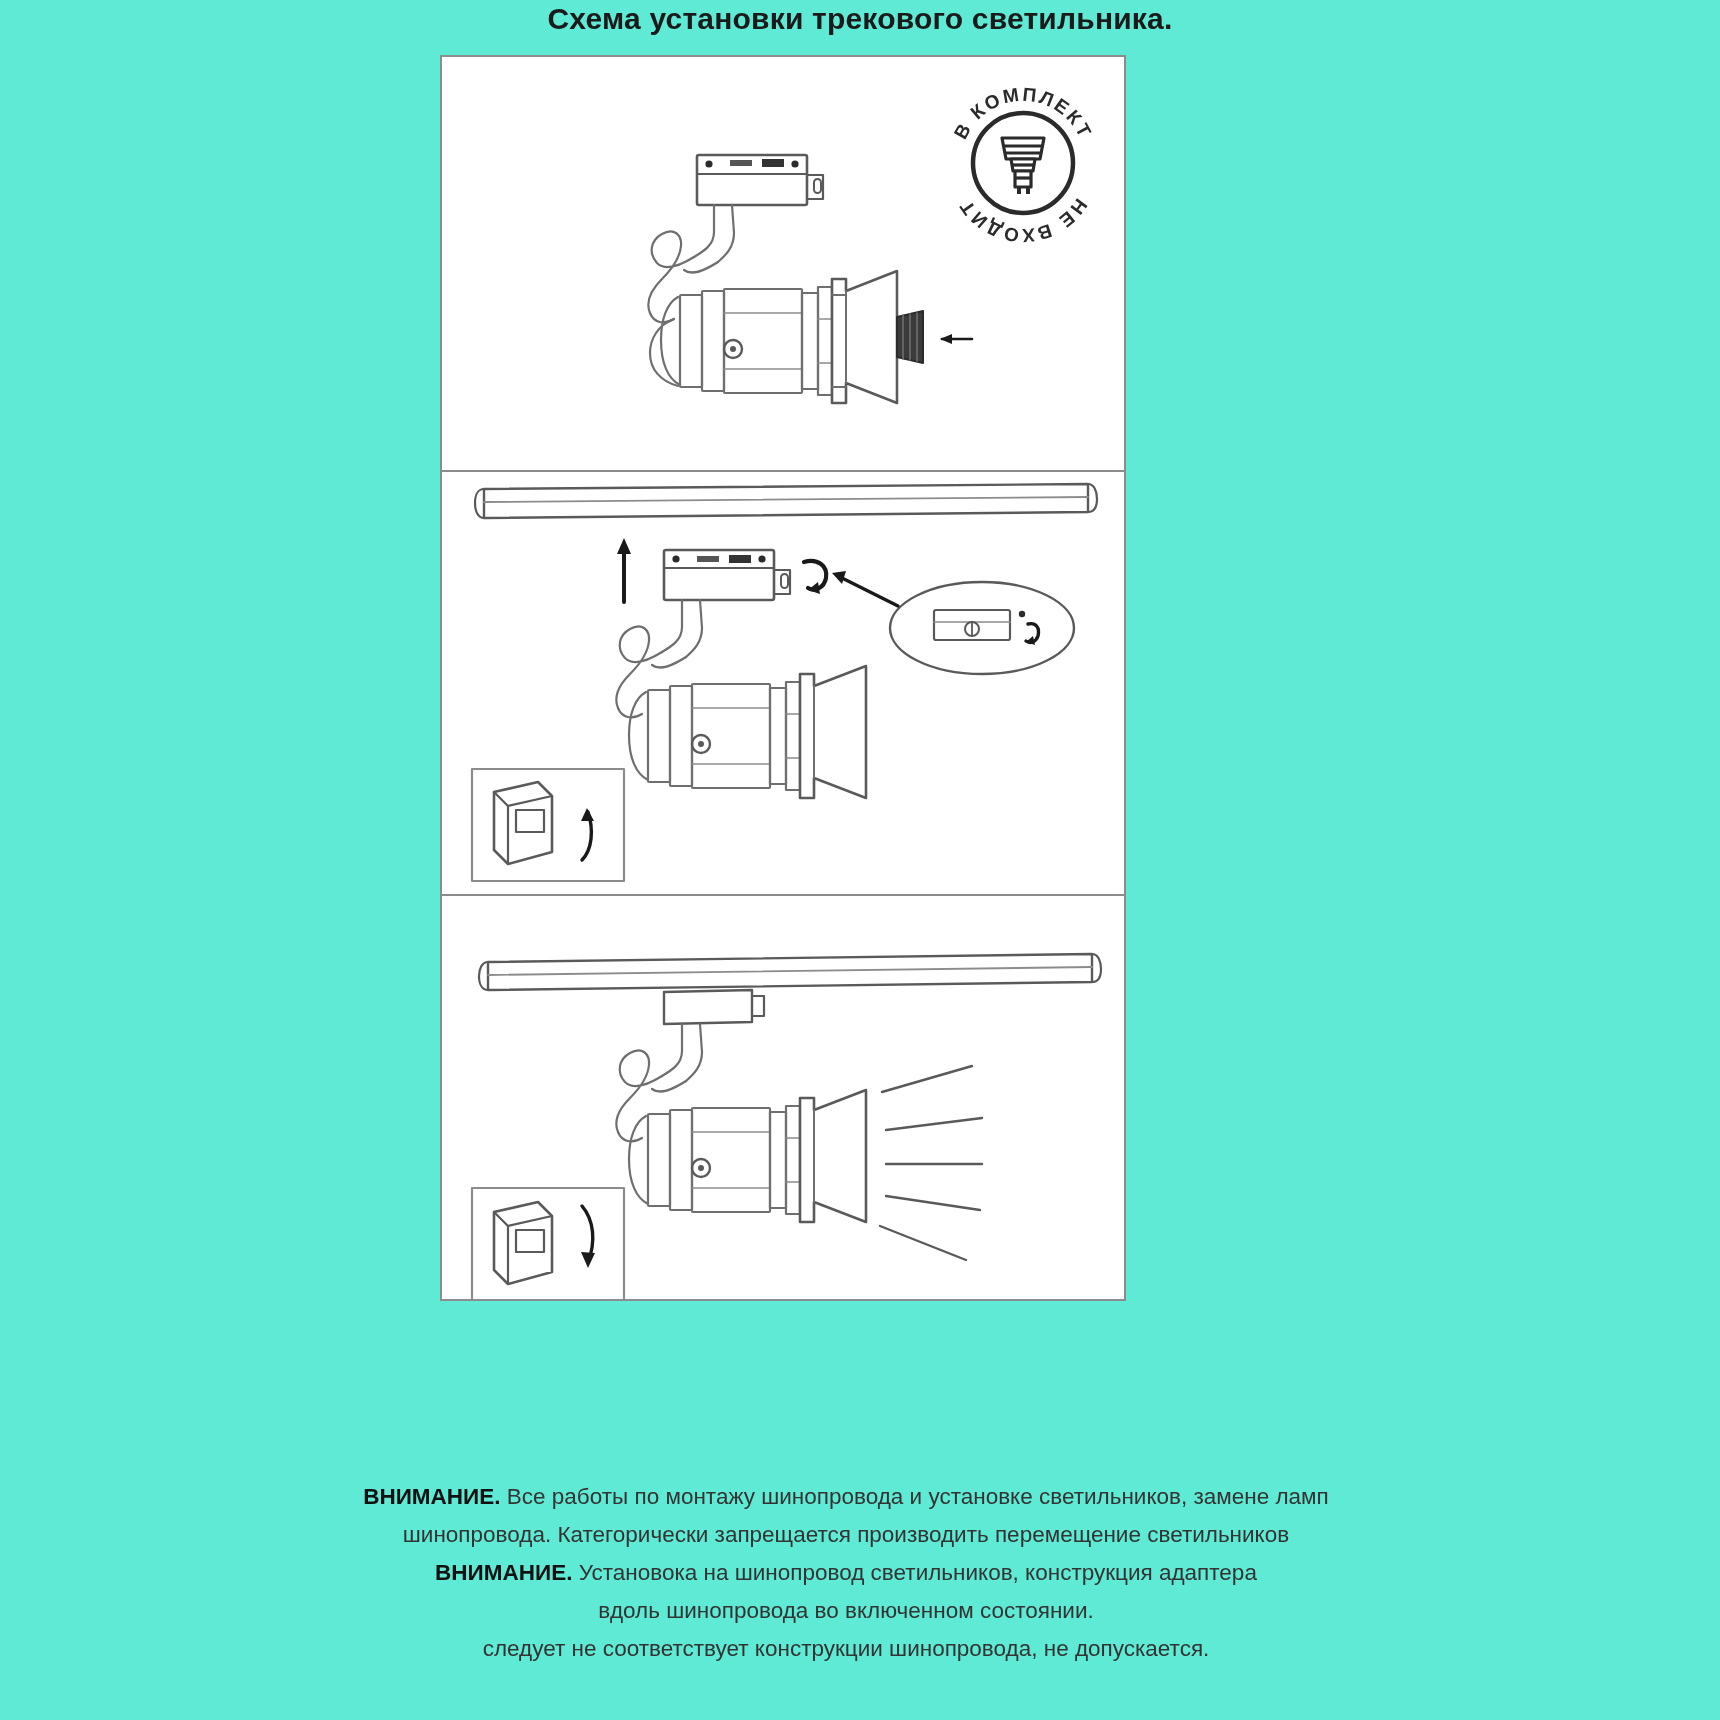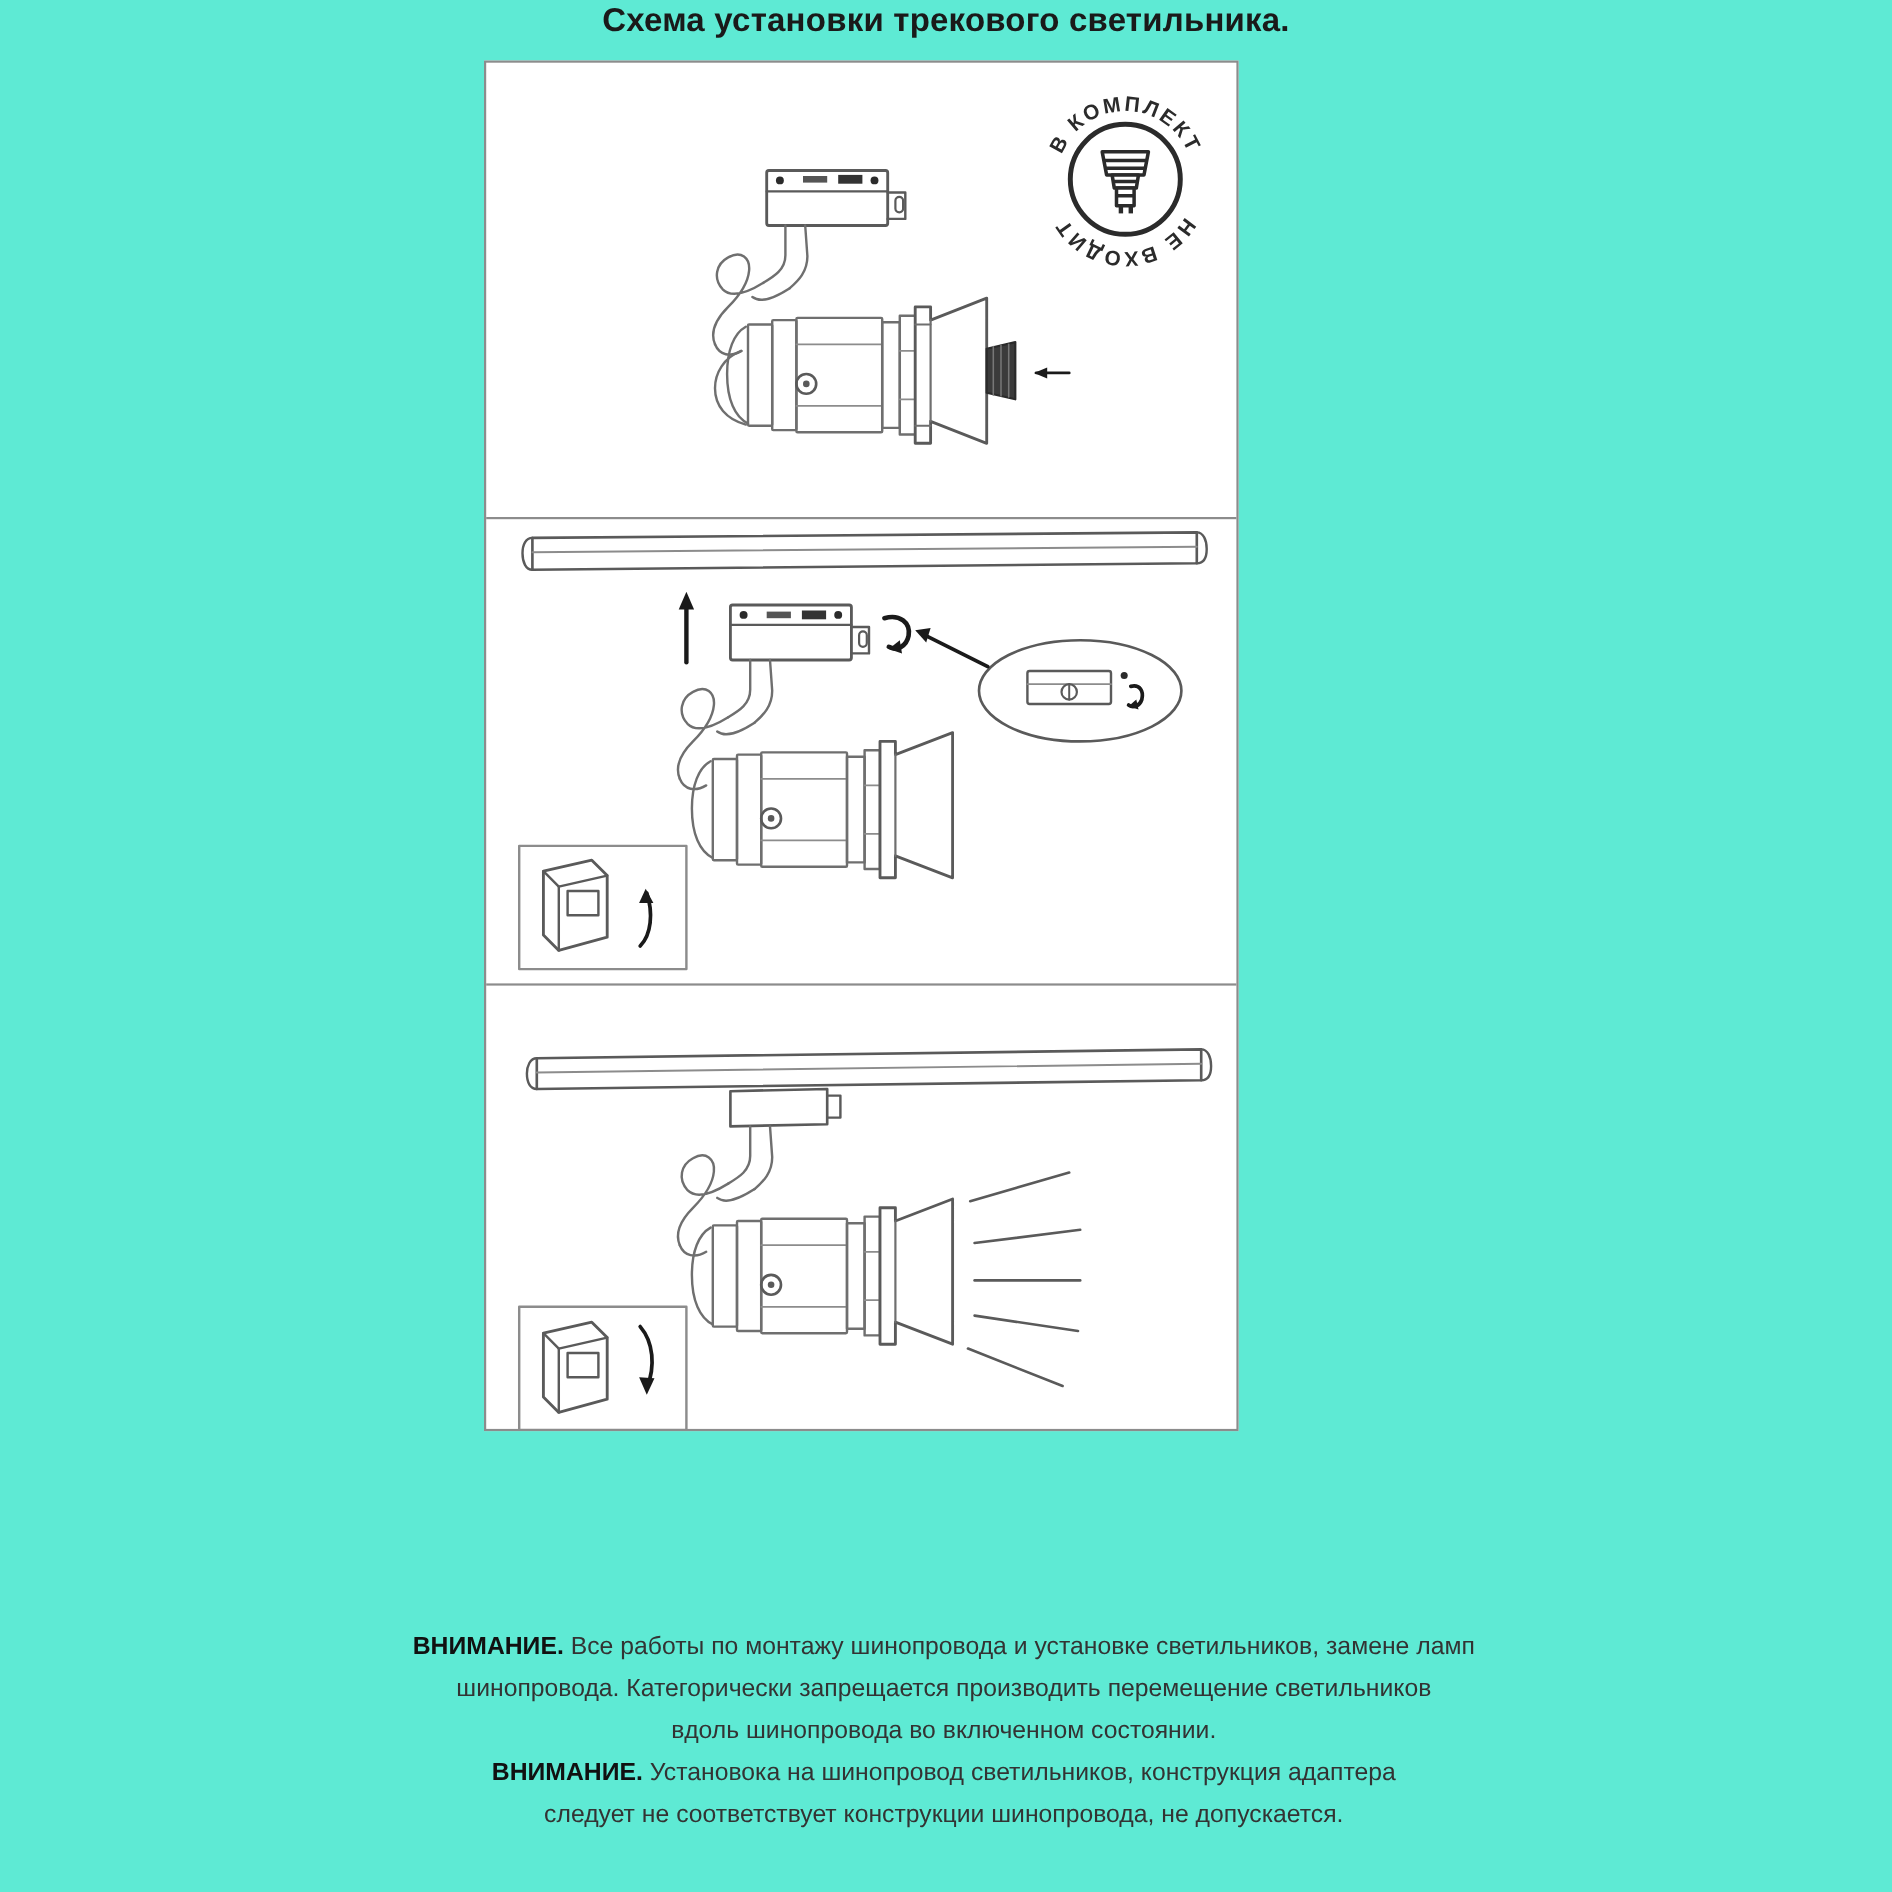--- a/index.html
+++ b/index.html
@@ -40,21 +40,21 @@
   }
   #panel-1 { top: 0; height: 413px; }
   #panel-2 { top: 413px; height: 424px; border-top: 2px solid #8c8c8c; }
   #panel-3 { top: 837px; height: 405px; border-top: 2px solid #8c8c8c; }
 
   .svgwrap { position: absolute; left: 0; top: 0; }
 
   
   #warnings {
     position: absolute;
-    left: 208px; top: 1478px;
+    left: 196px; top: 1478px;
     width: 1300px;
     text-align: center;
     color: #2b2b2b;
   }
   .wline {
     font-size: 22.5px;
     line-height: 38px;
     color: #333333;
     font-family: "Liberation Sans", sans-serif;
     white-space: nowrap;
@@ -329,19 +329,19 @@
             <path d="M146 372 L139 356 L153 357 Z" fill="#1a1a1a" stroke="none"></path>
           </g>
         </g>
       </svg>
     </div>
   </div>
 
   <div id="warnings">
     <div class="wline"><span class="wlead">ВНИМАНИЕ.</span><span> Все работы по монтажу шинопровода и установке светильников, замене ламп</span></div>
     <div class="wline">шинопровода. Категорически запрещается производить перемещение светильников</div>
+    <div class="wline"><span class="wlead">ВНИМАНИЕ.</span><span> Установока на шинопровод светильников, конструкция адаптера</span></div>
+
     <div class="wline">вдоль шинопровода во включенном состоянии.</div>
-
-    <div class="wline"><span class="wlead">ВНИМАНИЕ.</span><span> Установока на шинопровод светильников, конструкция адаптера</span></div>
     <div class="wline">следует не соответствует конструкции шинопровода, не допускается.</div>
   </div>
 
 </div>
 
 </body></html>

